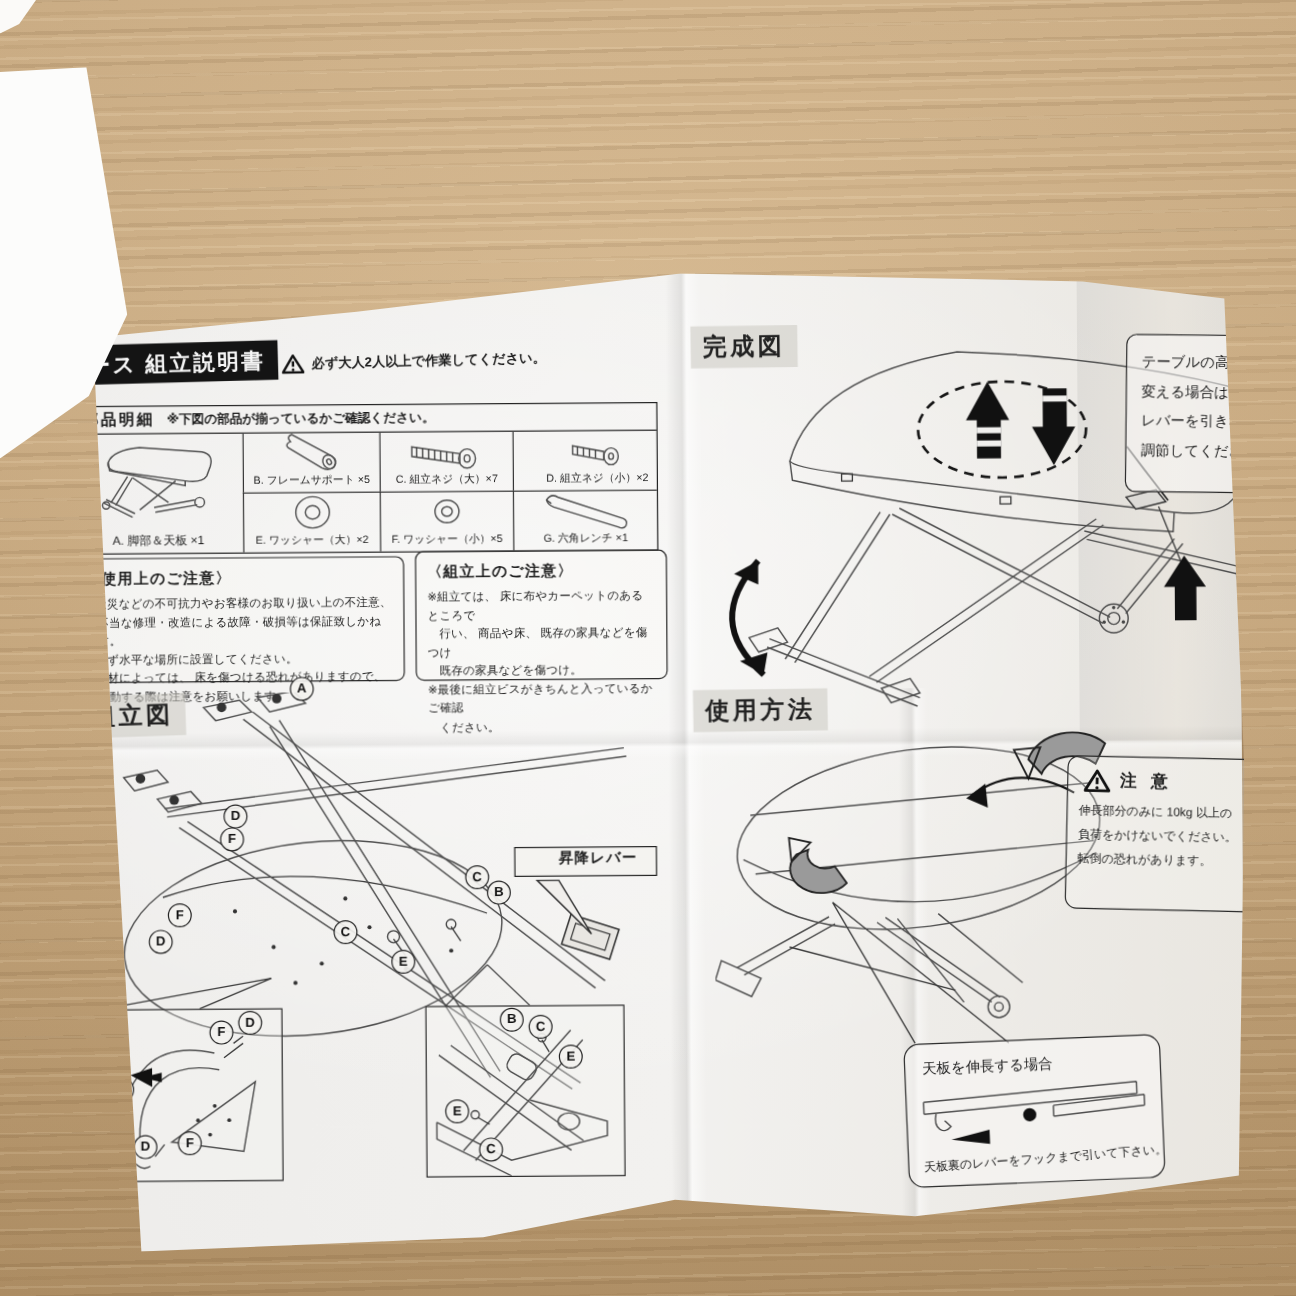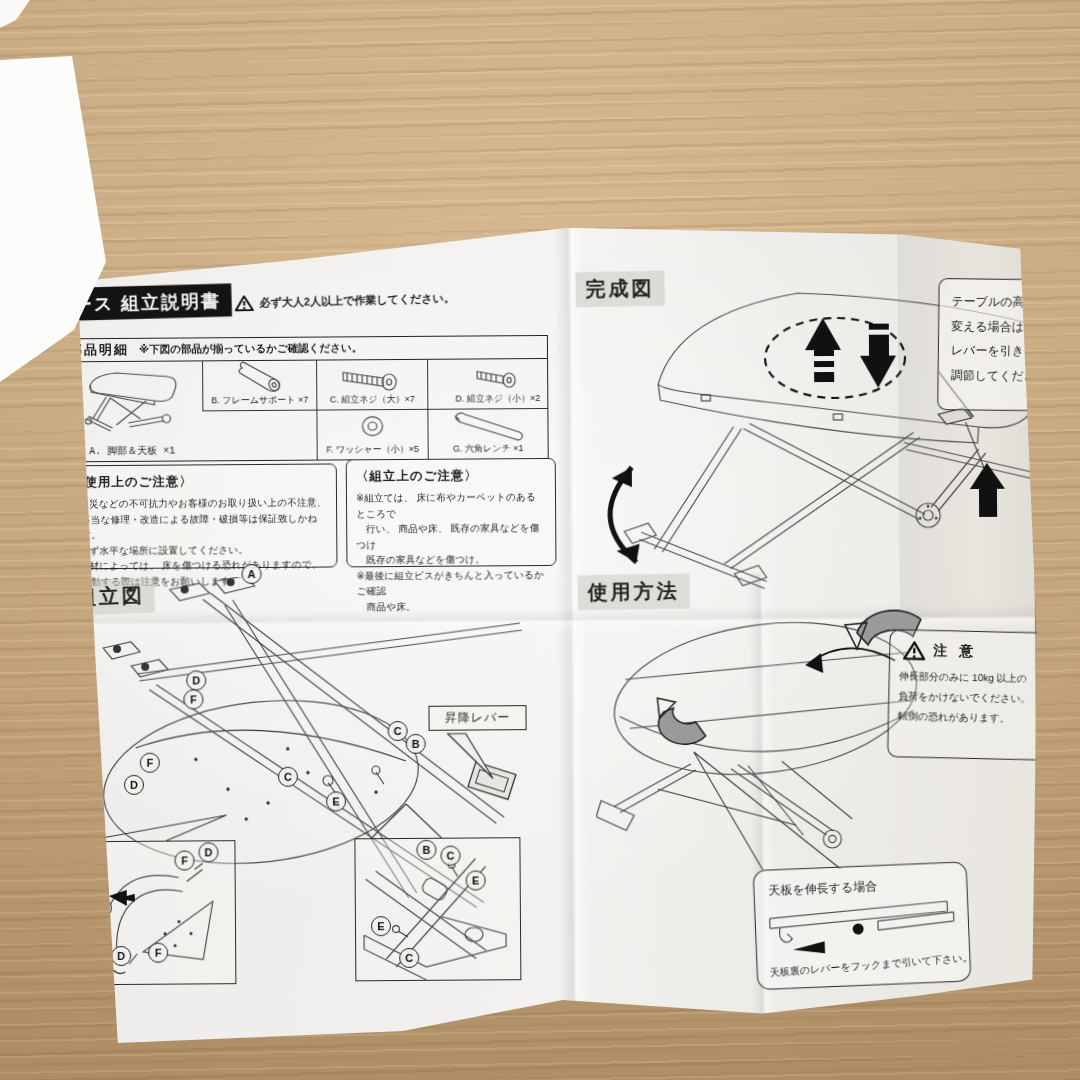--- a/index.html
+++ b/index.html
@@ -37,21 +37,21 @@
   .seclabel{background:rgba(203,200,193,0.55);font-weight:bold;font-size:20px;
     letter-spacing:3px;padding:4px 10px;color:#222;}
   .noterect{border:1.4px solid #2a2a2a;border-radius:7px;background:rgba(250,250,248,0.25);
     padding:8px 9px 6px 9px;}
   .noterect .nt{font-size:12.5px;font-weight:bold;letter-spacing:1px;margin-bottom:5px;}
   .noterect .nl{font-size:9.6px;line-height:1.62;letter-spacing:0.2px;}
   .circ{position:absolute;width:18px;height:18px;border:1.5px solid #222;border-radius:50%;
     background:rgba(243,242,239,0.92);font-size:11px;font-weight:bold;color:#111;
     display:flex;align-items:center;justify-content:center;}
   .tagbox{border:1.5px solid #222;background:rgba(243,242,239,0.95);font-size:12px;
-    font-weight:normal;display:flex;align-items:center;justify-content:center;letter-spacing:1px;}
+    font-weight:bold;display:flex;justify-content:center;letter-spacing:1px;padding-left:21px;}
   .bubble{border:1.6px solid #2a2a2a;border-radius:9px;background:rgba(248,247,245,0.6);}
   .inset{border:1.5px solid #2a2a2a;background:rgba(246,245,243,0.35);}
   
   .parts{border:1.6px solid #222;}
   .parts-hdr{display:flex;align-items:center;border-bottom:1.4px solid #222;height:22px;}
   .parts-hdr .ph1{font-size:13px;font-weight:bold;padding:0 10px 0 8px;letter-spacing:2px;}
   .parts-hdr .ph2{font-size:10.5px;font-weight:bold;}
   .pgrid{position:relative;height:99px;}
   .pcell{position:absolute;border-left:1.2px solid #333;box-sizing:border-box;
     display:flex;flex-direction:column;align-items:center;justify-content:flex-end;}
@@ -90,21 +90,21 @@
       <span>必ず大人2人以上で作業してください。</span>
     </div>
 
     <div class="abs parts" style="left:7px;top:110px;width:486px;height:122px;">
       <div class="parts-hdr">
         <span class="ph1">部品明細</span>
         <span class="ph2">※下図の部品が揃っているかご確認ください。</span>
       </div>
       <div class="pgrid">
         <div class="rowline"></div>
-        <div class="pcell" style="left:0;top:0;width:141px;height:99px;border-left:none;font-family:Liberation Mono, monospace;">
+        <div class="pcell" style="left:0;top:0;width:141px;height:99px;border-left:none;">
           <div class="picon">
             <svg width="112" height="72" viewBox="0 0 112 72">
               <path class="sk" d="M14 18 Q18 8 40 6 L92 10 Q102 12 99 22 L96 30 Q92 36 78 34 L22 26 Q12 24 14 18 Z"></path>
               <path class="sk" d="M14 18 L15 25 L78 38 L78 34"></path>
               <path class="sk" d="M30 30 L16 52 M34 31 L20 54"></path>
               <path class="sk" d="M34 31 L64 52 M70 34 L40 58"></path>
               <path class="sk" d="M10 52 L34 64 M12 49 L36 61"></path>
               <path class="sk" d="M52 56 L86 50 M53 60 L88 54"></path>
               <circle class="sk" cx="90" cy="52" r="4"></circle>
               <circle class="sk" cx="12" cy="54" r="3"></circle>
@@ -113,21 +113,21 @@
           <span class="plabel" style="font-size:10px;">A. 脚部＆天板 ×1</span>
         </div>
         <div class="pcell" style="left:141px;top:0;width:114px;height:49px;">
           <div class="picon">
             <svg width="52" height="34" viewBox="0 0 52 34">
               <path class="sk" d="M8 8 Q4 4 9 2 L42 20 Q48 24 44 29 Q40 33 34 30 L6 13 Q3 10 8 8 Z"></path>
               <ellipse class="sk" cx="40" cy="25" rx="5" ry="6" transform="rotate(-30 40 25)"></ellipse>
               <ellipse class="sk" cx="40" cy="25" rx="1.8" ry="2.4" transform="rotate(-30 40 25)"></ellipse>
             </svg>
           </div>
-          <span class="plabel">B. フレームサポート ×7</span>
+          <span class="plabel">B. フレームサポート ×5</span>
         </div>
         <div class="pcell" style="left:255px;top:0;width:111px;height:49px;">
           <div class="picon">
             <svg width="66" height="30" viewBox="0 0 66 30">
               <path class="sk" d="M4 10 L44 16 L44 24 L4 18 Z"></path>
               <path class="sk2" d="M8 10.5 L8 18.6 M13 11.2 L13 19.3 M18 12 L18 20 M23 12.7 L23 20.7 M28 13.4 L28 21.4 M33 14.1 L33 22.1 M38 14.8 L38 22.8"></path>
               <ellipse class="sk" cx="50" cy="20" rx="7" ry="8"></ellipse>
               <ellipse class="sk" cx="50" cy="20" rx="2.4" ry="3"></ellipse>
             </svg>
           </div>
@@ -136,20 +136,29 @@
         <div class="pcell" style="left:366px;top:0;width:140px;height:49px;">
           <div class="picon">
             <svg width="50" height="26" viewBox="0 0 50 26">
               <path class="sk" d="M4 8 L30 13 L30 20 L4 15 Z"></path>
               <path class="sk2" d="M8 8.7 L8 15.7 M13 9.6 L13 16.6 M18 10.5 L18 17.5 M23 11.4 L23 18.4"></path>
               <ellipse class="sk" cx="36" cy="17" rx="6" ry="7"></ellipse>
               <ellipse class="sk" cx="36" cy="17" rx="2" ry="2.6"></ellipse>
             </svg>
           </div>
           <span class="plabel">D. 組立ネジ（小）×2</span>
+        </div>
+        <div class="pcell" style="left:141px;top:49px;width:114px;height:50px;">
+          <div class="picon">
+            <svg width="36" height="32" viewBox="0 0 36 32">
+              <ellipse class="sk" cx="18" cy="16" rx="14" ry="13"></ellipse>
+              <ellipse class="sk" cx="18" cy="16" rx="6" ry="5.6"></ellipse>
+            </svg>
+          </div>
+          <span class="plabel">E. ワッシャー（大）×2</span>
         </div>
         <div class="pcell" style="left:255px;top:49px;width:111px;height:50px;">
           <div class="picon">
             <svg width="28" height="26" viewBox="0 0 28 26">
               <ellipse class="sk" cx="14" cy="13" rx="10" ry="9.4"></ellipse>
               <ellipse class="sk" cx="14" cy="13" rx="4.4" ry="4"></ellipse>
             </svg>
           </div>
           <span class="plabel">F. ワッシャー（小）×5</span>
         </div>
@@ -172,21 +181,21 @@
       <div class="nl">※必ず水平な場所に設置してください。</div>
       <div class="nl">※床材によっては、 床を傷つける恐れがありますので、</div>
       <div class="nl">　移動する際は注意をお願いします。</div>
     </div>
     <div class="abs noterect" style="left:292px;top:233px;width:190px;height:92px;">
       <div class="nt">〈組立上のご注意〉</div>
       <div class="nl">※組立ては、 床に布やカーペットのあるところで</div>
       <div class="nl">　行い、 商品や床、 既存の家具などを傷つけ</div>
       <div class="nl">　既存の家具などを傷つけ。</div>
       <div class="nl">※最後に組立ビスがきちんと入っているかご確認</div>
-      <div class="nl">　商品や床。</div>
+      <div class="nl">　ください。</div>
     </div>
 
     <div class="abs seclabel" style="left:11px;top:351px;transform:rotate(-1.5deg);"><span>組立図</span></div>
 
     <svg class="abs" style="left:20px;top:350px;" width="500" height="430" viewBox="0 0 500 430">
       <ellipse class="sk" cx="185" cy="205" rx="158" ry="80" transform="rotate(-6 185 205)"></ellipse>
       <path class="sk2" d="M60 170 Q180 130 330 185"></path>
 
       <path class="sk" d="M95 12 l30 -6 l10 10 l-30 7 Z"></path>
         <circle cx="110" cy="12" r="4" fill="#333"></circle>

